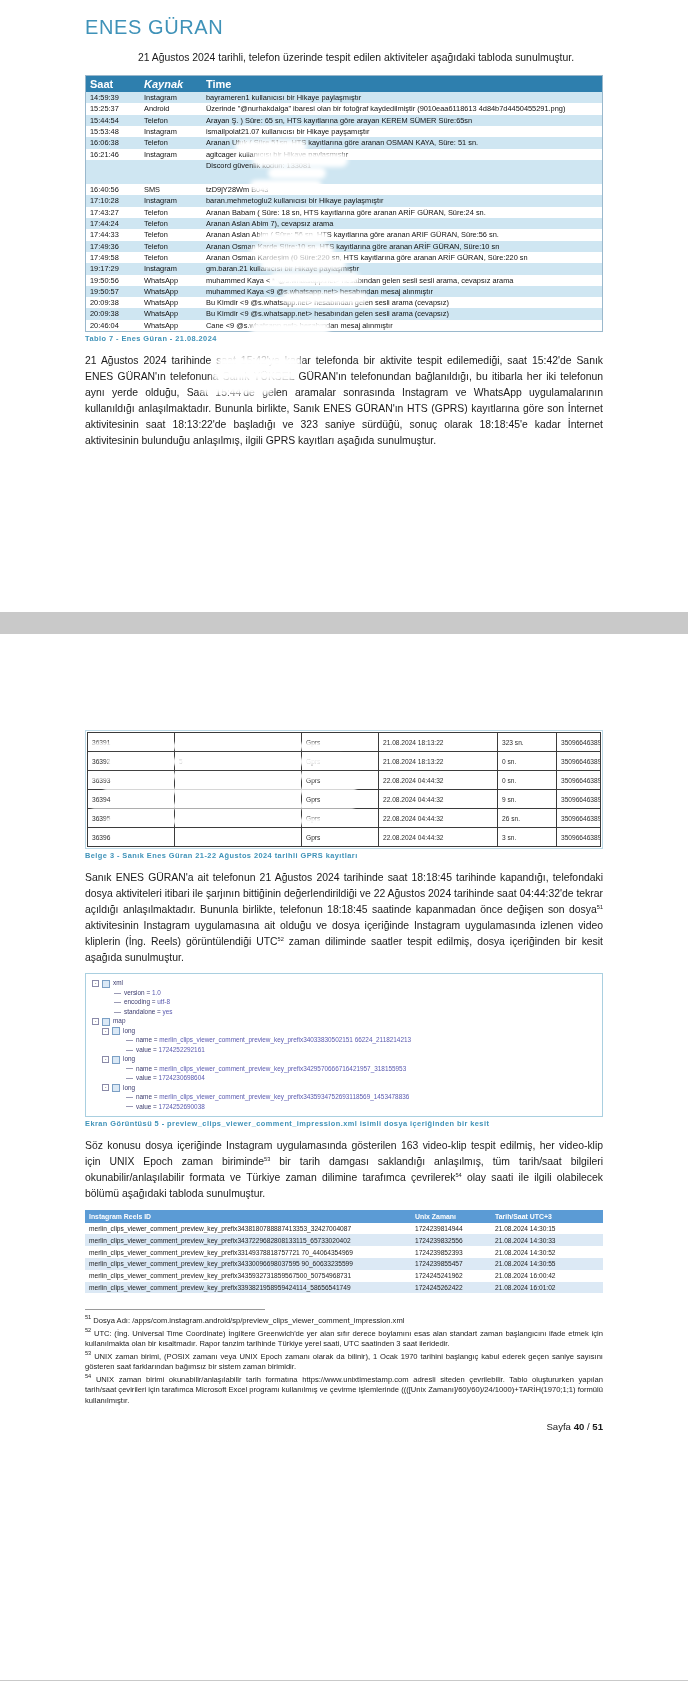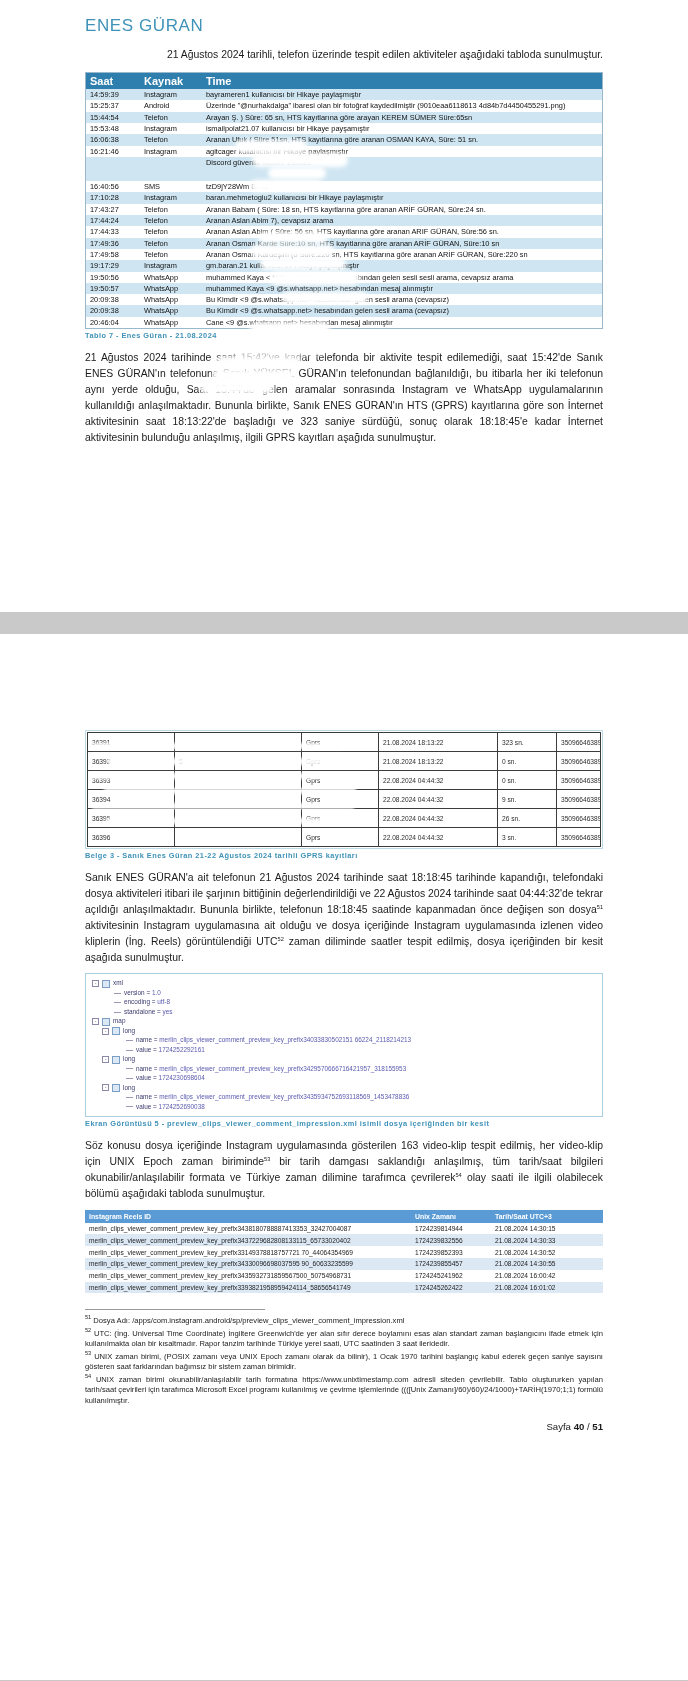--- a/index.html
+++ b/index.html
@@ -18,33 +18,33 @@
     box-sizing:border-box;
     padding:0 85px;
     position:relative;
   }
   .page-one{padding-top:8px;padding-bottom:0;height:612px;}
   .gap{height:22px;background:#c9c9c9;}
   .page-two{padding-top:12px;height:1046px;}
 
   h1.section-title{
     color:#3f92b8;
-    font-size:17px;
+    font-size:20px;
     font-weight:400;
     letter-spacing:.6px;
     margin:8px 0 11px 0;
   }
   p.body-text{
     font-size:10.4px;
     line-height:1.53;
     color:#1b1b1b;
     text-align:justify;
     margin:0 0 8px 0;
   }
-  p.intro{margin-bottom:9px;text-align:right;margin-left:24px;}
+  p.intro{margin-bottom:9px;text-align:center;margin-left:24px;}
 
   
   .act-table{
     width:100%;
     border-collapse:collapse;
     font-size:7.4px;
     color:#111;
     table-layout:fixed;
     border:1px solid #9ab8cc;
   }
@@ -60,21 +60,21 @@
   .act-table td{
     padding:1px 4px;
     vertical-align:top;
     line-height:1.26;
     white-space:nowrap;
     overflow:hidden;
   }
   .act-table tbody tr:nth-child(odd) td{background:#cfe6f2;}
   .act-table tbody tr:nth-child(even) td{background:#ffffff;}
   .col-saat{width:46px;}
-  .col-kaynak{width:54px;}
+  .col-kaynak{width:54px;font-style:italic;}
   .blur-blob{
     position:absolute;
     background:#fff;
     filter:blur(2.2px);
     border-radius:10px;
     pointer-events:none;
   }
 
   .caption{
     color:#3f92b8;

